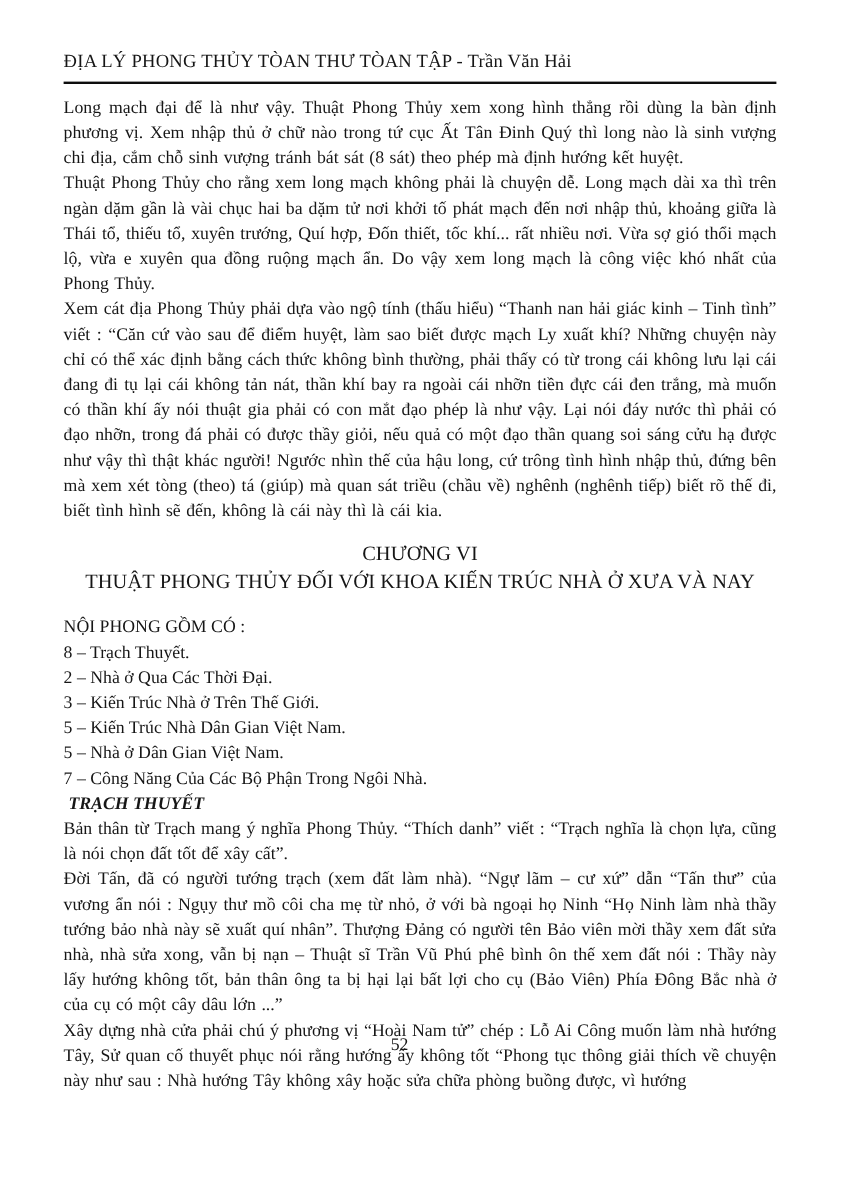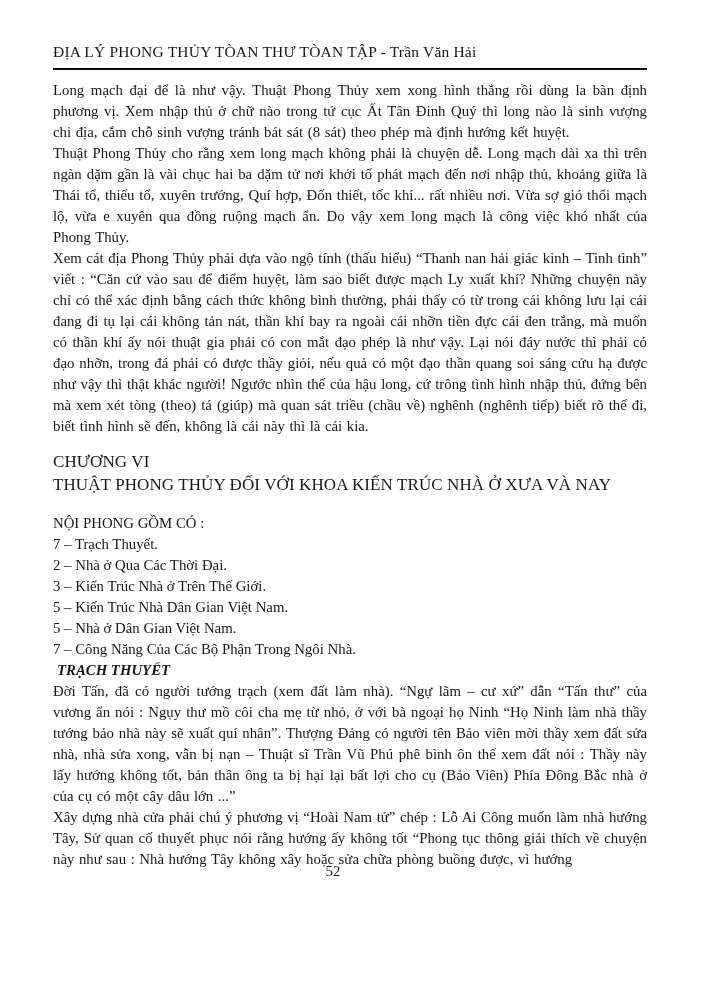--- a/index.html
+++ b/index.html
@@ -33,21 +33,21 @@
     width: 100%;
   }
   .body-text p {
     margin: 0;
     font-size: 14.8px;
     line-height: 21px;
     text-align: justify;
     word-spacing: 0.06em;
     font-family: Liberation Serif, serif;
   }
-  .chapter { margin-top: 13px; }
+  .chapter { margin-top: 13px; text-align: center; }
   .chapter-label, .chapter-title {
     font-size: 17px;
     line-height: 23px;
     letter-spacing: 0.1px;
   }
   .contents { margin-top: 17px; }
   .contents-heading, .contents-item {
     font-size: 14.8px;
     line-height: 21px;
   }
@@ -83,30 +83,31 @@
       <p>Thuật Phong Thủy cho rằng xem long mạch không phải là chuyện dễ. Long mạch dài xa thì trên ngàn dặm gần là vài chục hai ba dặm tử nơi khởi tố phát mạch đến nơi nhập thủ, khoảng giữa là Thái tổ, thiếu tổ, xuyên trướng, Quí hợp, Đốn thiết, tốc khí... rất nhiều nơi. Vừa sợ gió thổi mạch lộ, vừa e xuyên qua đồng ruộng mạch ẩn. Do vậy xem long mạch là công việc khó nhất của Phong Thủy.</p>
       <p>Xem cát địa Phong Thủy phải dựa vào ngộ tính (thấu hiểu) “Thanh nan hải giác kinh – Tinh tình” viết : “Căn cứ vào sau để điểm huyệt, làm sao biết được mạch Ly xuất khí? Những chuyện này chỉ có thể xác định bằng cách thức không bình thường, phải thấy có từ trong cái không lưu lại cái đang đi tụ lại cái không tản nát, thần khí bay ra ngoài cái nhỡn tiền đực cái đen trắng, mà muốn có thần khí ấy nói thuật gia phải có con mắt đạo phép là như vậy. Lại nói đáy nước thì phải có đạo nhỡn, trong đá phải có được thầy giỏi, nếu quả có một đạo thần quang soi sáng cửu hạ được như vậy thì thật khác người! Ngước nhìn thế của hậu long, cứ trông tình hình nhập thủ, đứng bên mà xem xét tòng (theo) tá (giúp) mà quan sát triều (chầu về) nghênh (nghênh tiếp) biết rõ thế đi, biết tình hình sẽ đến, không là cái này thì là cái kia.</p>
 
       <div class="chapter">
         <div class="chapter-label">CHƯƠNG VI</div>
         <div class="chapter-title">THUẬT PHONG THỦY ĐỐI VỚI KHOA KIẾN TRÚC NHÀ Ở XƯA VÀ NAY</div>
       </div>
 
       <div class="contents">
         <div class="contents-heading">NỘI PHONG GỒM CÓ :</div>
-        <div class="contents-item">7 – Trạch Thuyết.</div>
+        <div class="contents-item">8 – Trạch Thuyết.</div>
         <div class="contents-item">2 – Nhà ở Qua Các Thời Đại.</div>
         <div class="contents-item">3 – Kiến Trúc Nhà ở Trên Thế Giới.</div>
         <div class="contents-item">5 – Kiến Trúc Nhà Dân Gian Việt Nam.</div>
         <div class="contents-item">5 – Nhà ở Dân Gian Việt Nam.</div>
         <div class="contents-item">7 – Công Năng Của Các Bộ Phận Trong Ngôi Nhà.</div>
       </div>
 
       <div class="section-heading">TRẠCH THUYẾT</div>
 
+      <p>Bản thân từ Trạch  mang ý nghĩa Phong Thủy. “Thích danh” viết : “Trạch nghĩa là chọn lựa, cũng là nói chọn đất tốt để xây cất”.</p>
       <p>Đời Tấn, đã có người tướng trạch (xem đất làm nhà). “Ngự lãm – cư xứ” dẫn “Tấn thư” của vương ẩn nói : Ngụy thư mồ côi cha mẹ từ nhỏ, ở với bà ngoại họ Ninh “Họ Ninh làm nhà thầy tướng bảo nhà này sẽ xuất quí nhân”. Thượng Đảng có người tên Bảo viên mời thầy xem đất sửa nhà, nhà sửa xong, vẫn bị nạn – Thuật sĩ Trần Vũ Phú phê bình ôn thế xem đất nói : Thầy này lấy hướng không tốt, bản thân ông ta bị hại lại bất lợi cho cụ (Bảo Viên) Phía Đông Bắc nhà ở của cụ có một cây dâu lớn ...”</p>
       <p>Xây dựng nhà cửa phải chú ý phương vị “Hoài Nam tử” chép : Lỗ Ai Công muốn làm nhà hướng Tây, Sử quan cố thuyết phục nói rằng hướng ấy không tốt “Phong tục thông giải thích về chuyện này như sau : Nhà hướng Tây không xây hoặc sửa chữa phòng buồng được, vì hướng</p>
     </div>
   </div>
 
   <div class="footer">
     <span>52</span>
   </div>
 </div>
 

